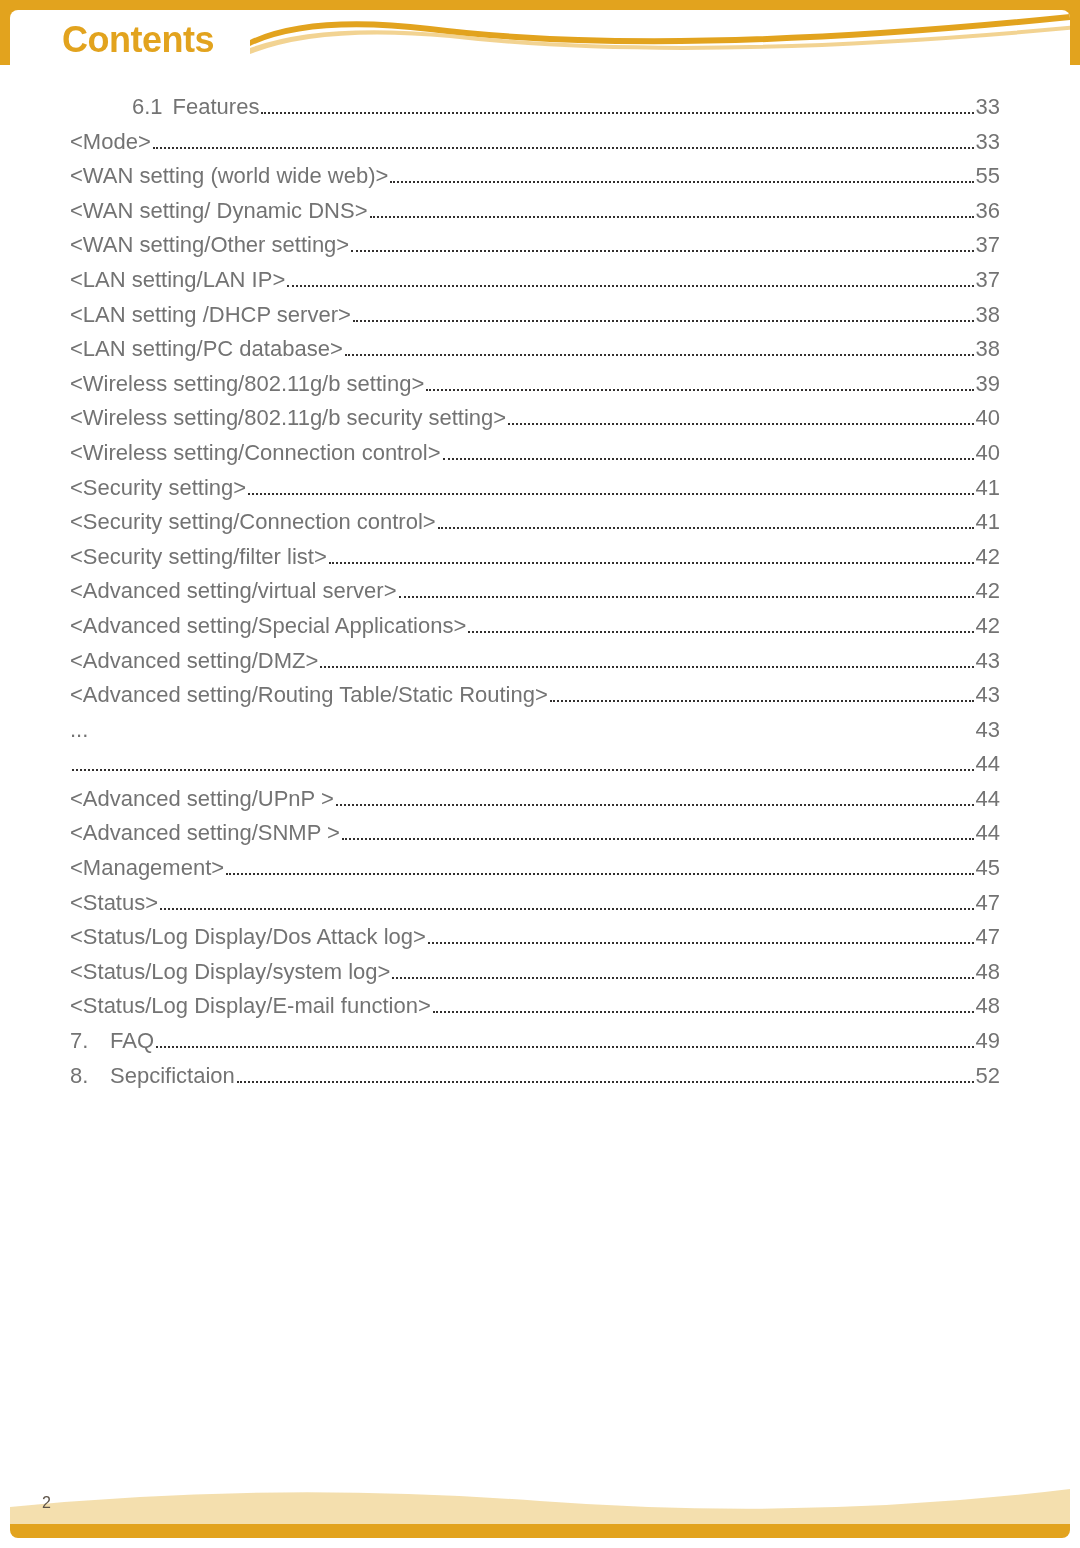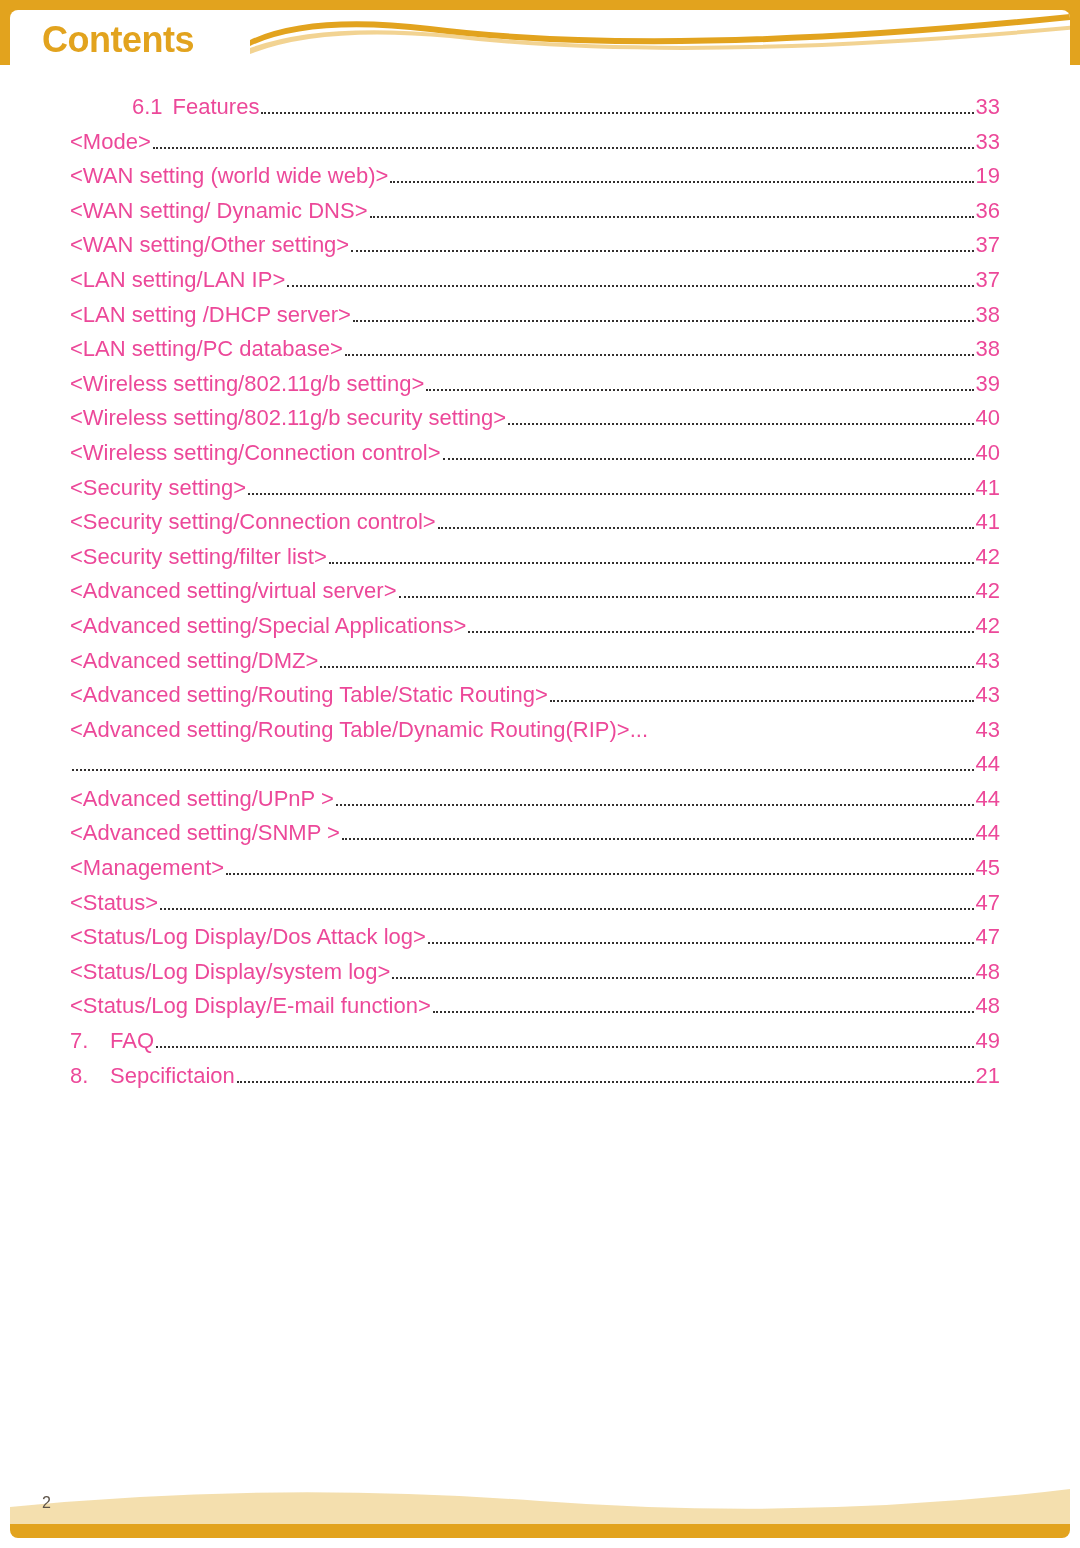--- a/index.html
+++ b/index.html
@@ -31,41 +31,41 @@
     .header-bar {
       position: relative;
       height: 60px;
       display: flex;
       align-items: center;
     }
     .title {
       color: #e2a31e;
       font-size: 36px;
       font-weight: 700;
-      padding-left: 32px;
+      padding-left: 52px;
       letter-spacing: -0.5px;
       z-index: 2;
     }
     .swoosh {
       position: absolute;
       top: -4px;
       left: 240px;
       right: -20px;
       height: 60px;
       z-index: 1;
     }
     .swoosh svg { width: 100%; height: 100%; }
 
     .toc {
       position: absolute;
       top: 86px;
       left: 60px;
       right: 70px;
       font-size: 22px;
-      color: #ec4899;
+      color: #737373;
       line-height: 1;
     }
     .toc-entry {
       display: flex;
       align-items: flex-end;
       margin-bottom: 12.6px;
       white-space: nowrap;
     }
     .toc-entry .num {
       flex: 0 0 auto;
@@ -141,21 +141,21 @@
         <span class="page">33</span>
       </div>
       <div class="toc-entry lvl2">
         <span class="label">&lt;Mode&gt;</span>
         <span class="leaders"></span>
         <span class="page">33</span>
       </div>
       <div class="toc-entry lvl2">
         <span class="label">&lt;WAN setting (world wide web)&gt;</span>
         <span class="leaders"></span>
-        <span class="page">19</span>
+        <span class="page">55</span>
       </div>
       <div class="toc-entry lvl2">
         <span class="label">&lt;WAN  setting/  Dynamic  DNS&gt;</span>
         <span class="leaders"></span>
         <span class="page">36</span>
       </div>
       <div class="toc-entry lvl2">
         <span class="label">&lt;WAN  setting/Other  setting&gt;</span>
         <span class="leaders"></span>
         <span class="page">37</span>
@@ -219,21 +219,20 @@
         <span class="label">&lt;Advanced    setting/DMZ&gt;</span>
         <span class="leaders"></span>
         <span class="page">43</span>
       </div>
       <div class="toc-entry lvl2">
         <span class="label">&lt;Advanced setting/Routing Table/Static Routing&gt;</span>
         <span class="leaders"></span>
         <span class="page">43</span>
       </div>
       <div class="toc-entry lvl2">
-        <span class="label">&lt;Advanced setting/Routing Table/Dynamic Routing(RIP)&gt;</span>
         <span style="flex: 1 1 auto;">...</span>
         <span class="page">43</span>
       </div>
       <div class="toc-entry lvl2">
         <span class="leaders"></span>
         <span class="page">44</span>
       </div>
       <div class="toc-entry lvl2">
         <span class="label">&lt;Advanced  setting/UPnP &gt;</span>
         <span class="leaders"></span>
@@ -272,21 +271,21 @@
       <div class="toc-entry lvl0">
         <span class="num">7.</span>
         <span class="label">FAQ</span>
         <span class="leaders"></span>
         <span class="page">49</span>
       </div>
       <div class="toc-entry lvl0">
         <span class="num">8.</span>
         <span class="label">Sepcifictaion</span>
         <span class="leaders"></span>
-        <span class="page"> 21</span>
+        <span class="page"> 52</span>
       </div>
     </div>
 
   <div class="bottom-accent">
     <svg viewBox="0 0 1060 46" preserveAspectRatio="none" width="100%" height="100%">
       <path d="M0 46 L0 28 Q 260 2 530 22 Q 800 42 1060 10 L1060 46 Z" fill="#f3dca6"></path>
     </svg>
   </div>
   <div class="bottom-stripe"></div>
 

